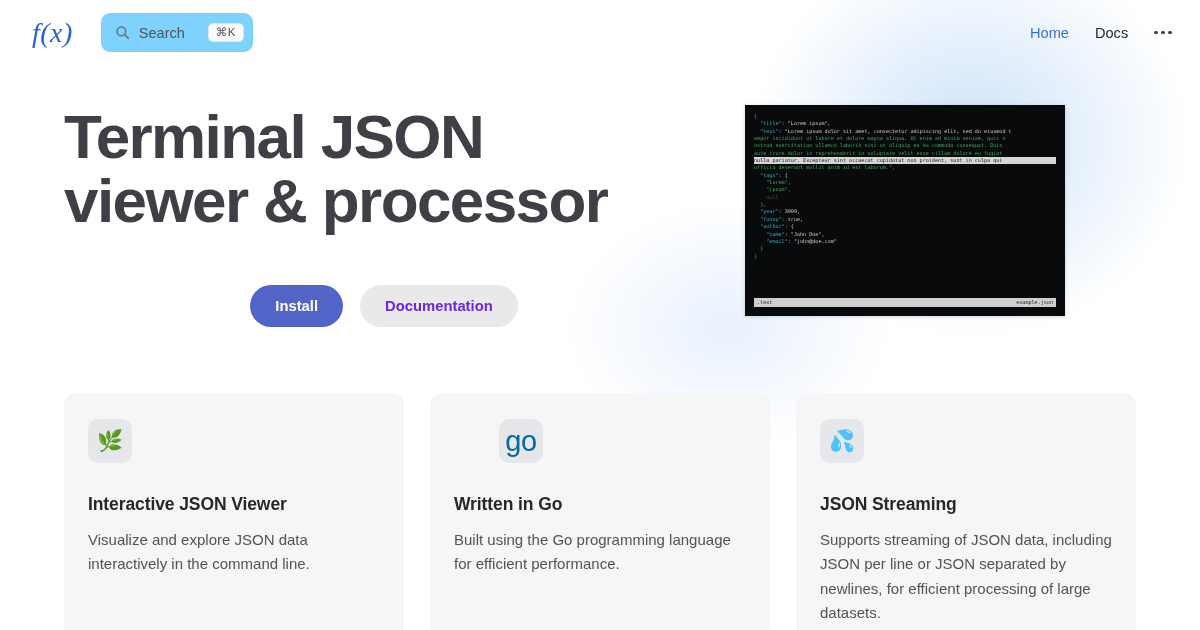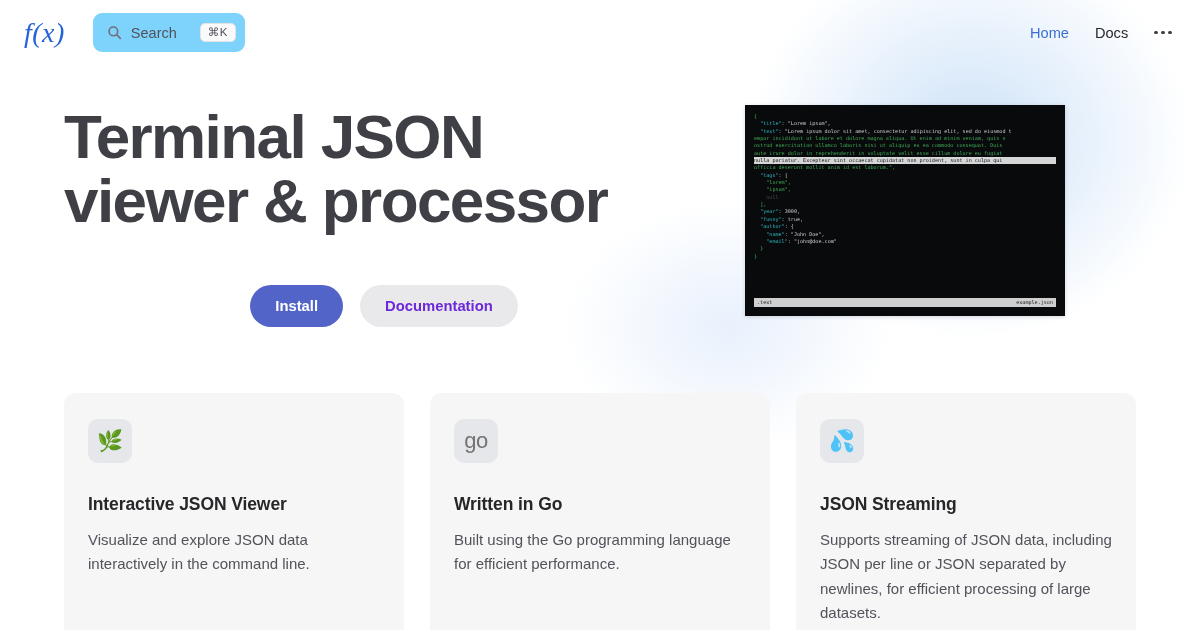--- a/index.html
+++ b/index.html
@@ -21,21 +21,21 @@
       radial-gradient(closest-side at 30% 72%, rgba(214,229,250,.55) 0%, rgba(255,255,255,0) 72%);
     pointer-events:none;
     z-index:0;
   }
 
   
   .nav {
     position:relative; z-index:3;
     height:65px;
     display:flex; align-items:center;
-    padding:0 26px 0 24px;
+    padding:0 26px 0 32px;
   }
   .logo {
     font-family:"Liberation Serif", serif;
     font-style:italic;
     font-size:28px;
     color:#2563d6;
     letter-spacing:.5px;
     line-height:1;
     padding-right:10px;
     user-select:none;
@@ -151,23 +151,24 @@
     width:44px; height:44px;
     border-radius:10px;
     background:#e6e7ea;
     display:flex; align-items:center; justify-content:center;
     font-size:21px;
     line-height:1;
     font-family:"DejaVu Sans", sans-serif;
   }
   .card-icon.text-icon {
     font-family:"Liberation Sans", sans-serif;
-    font-size:22px;
-    color:#737373;
+    font-size:29px;
+    color:#0369a1;
     letter-spacing:-.5px;
+    margin-left:45px;
   }
   .card-title {
     margin-top:31px;
     font-size:17.5px;
     font-weight:bold;
     color:#27272a;
     letter-spacing:-.1px;
   }
   .card-desc {
     margin-top:13px;

